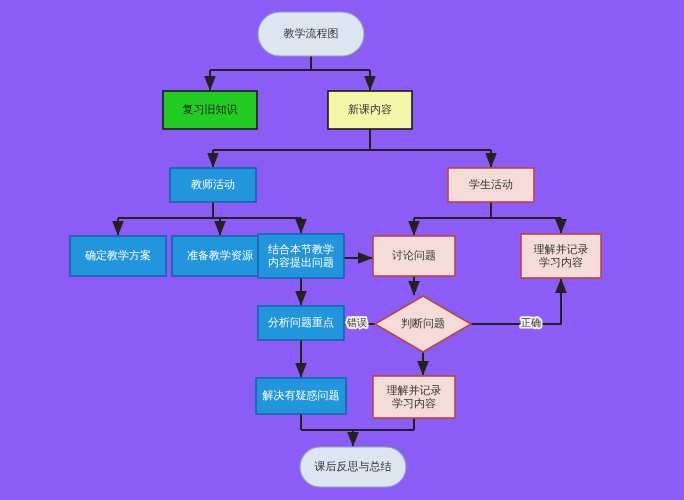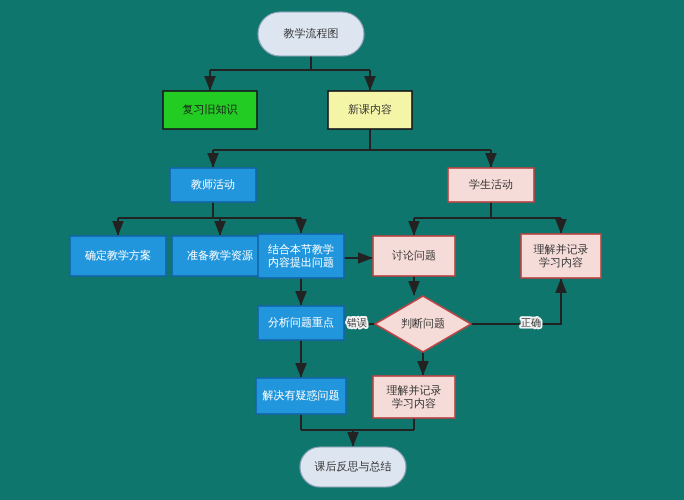--- a/index.html
+++ b/index.html
@@ -21,21 +21,21 @@
     font-size:10px;
     fill:#333333;
     text-anchor:middle;
     dominant-baseline:middle;
   }
   .ln{stroke:#222222;stroke-width:2;fill:none;}
 </style>
 </head>
 <body>
 
-<div id="canvas" style="background: #0f766e;">
+<div id="canvas" style="background: #8b5cf6;">
   <svg id="flow" viewBox="0 0 684 500">
     <defs>
       <marker id="arrow" markerWidth="9" markerHeight="9" refX="7.2" refY="3" orient="auto" markerUnits="strokeWidth">
         <path d="M0,0 L7.6,3 L0,6 z" fill="#222222"></path>
       </marker>
     </defs>
     <g id="edges">
         <path d="M311,56 L311,70 M210,70 L370,70" class="ln"></path>
         <path d="M210,70 L210,90" class="ln" marker-end="url(#arrow)"></path>
         <path d="M370,70 L370,90" class="ln" marker-end="url(#arrow)"></path>

